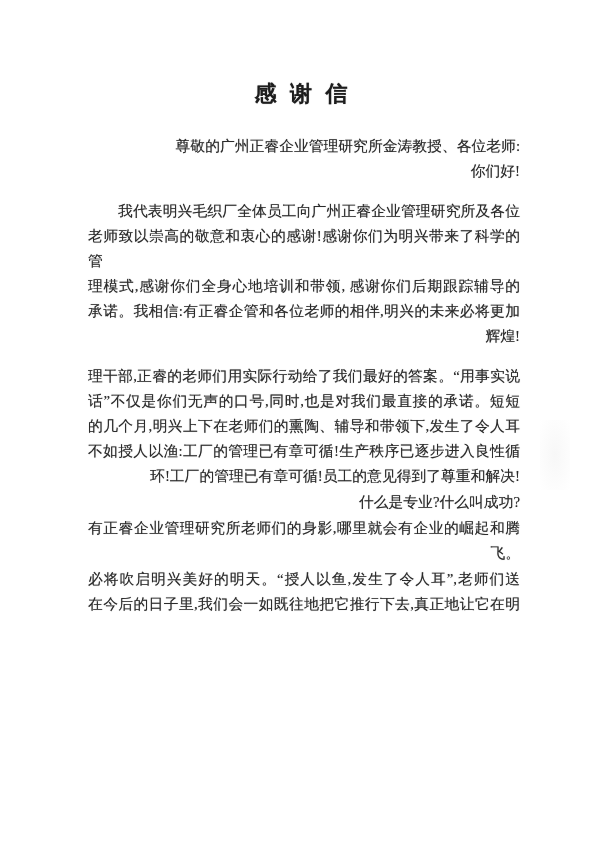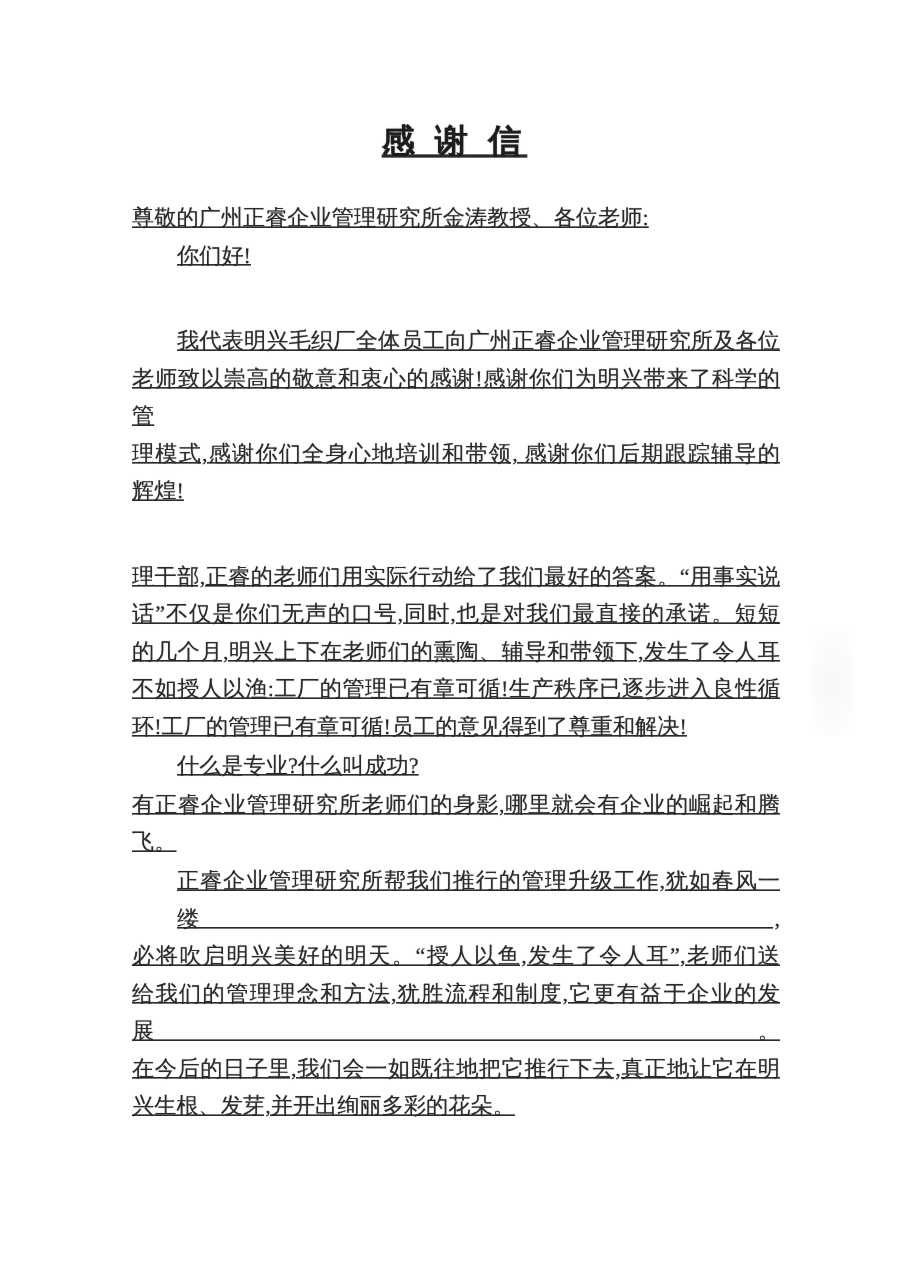--- a/index.html
+++ b/index.html
@@ -8,21 +8,20 @@
     background: #ffffff;
   }
   .page {
     position: relative;
     width: 606px;
     height: 761px;
     background: #ffffff;
     overflow: hidden;
     font-family: "Liberation Serif", "DejaVu Serif", serif;
     color: #2b2b2b;
-    text-decoration: underline;
   }
   
   .page::after {
     content: "";
     position: absolute;
     left: 540px;
     top: 420px;
     width: 30px;
     height: 70px;
     background: radial-gradient(ellipse at center, rgba(180,180,180,0.10), rgba(255,255,255,0));
@@ -41,49 +40,50 @@
   }
   .letter-body {
     margin: 28px 86px 0 88px;
     width: 432px;
     font-size: 14.8px;
     line-height: 25px;
     text-shadow: 0 0 0.7px rgba(43,43,43,0.55);
   }
   .line {
     white-space: nowrap;
-    text-align: left;
+    text-align: right;
   }
   
   .line.full {
     white-space: normal;
     text-align: justify;
     text-align-last: justify;
   }
   .indent { padding-left: 30px; }
   .indent.full { padding-left: 30px; }
   .para { margin-top: 1px; }
-  .para--big { margin-top: 32px; }
+  .para--big { margin-top: 15px; }
 </style>
 </head>
 <body>
 
 <div class="page">
 
   <h1 class="title">感 谢 信</h1>
 
   <div class="letter-body">
 
     <div class="line">尊敬的广州正睿企业管理研究所金涛教授、各位老师:</div>
     <div class="line indent">你们好!</div>
 
     <div class="para para--big">
       <div class="line indent full">我代表明兴毛织厂全体员工向广州正睿企业管理研究所及各位</div>
       <div class="line full">老师致以崇高的敬意和衷心的感谢!感谢你们为明兴带来了科学的管</div>
       <div class="line full">理模式,感谢你们全身心地培训和带领, 感谢你们后期跟踪辅导的</div>
+      <div class="line full">承诺。我相信:有正睿企管和各位老师的相伴,明兴的未来必将更加</div>
       <div class="line">辉煌!</div>
     </div>
 
     <div class="para para--big">
       <div class="line full">理干部,正睿的老师们用实际行动给了我们最好的答案。“用事实说</div>
       <div class="line full">话”不仅是你们无声的口号,同时,也是对我们最直接的承诺。短短</div>
       <div class="line full">的几个月,明兴上下在老师们的熏陶、辅导和带领下,发生了令人耳</div>
       <div class="line full">不如授人以渔:工厂的管理已有章可循!生产秩序已逐步进入良性循</div>
       <div class="line">环!工厂的管理已有章可循!员工的意见得到了尊重和解决!</div>
     </div>
@@ -91,21 +91,18 @@
     <div class="para">
       <div class="line indent">什么是专业?什么叫成功?</div>
     </div>
 
     <div class="para">
       <div class="line full">有正睿企业管理研究所老师们的身影,哪里就会有企业的崛起和腾</div>
       <div class="line">飞。</div>
     </div>
 
     <div class="para">
-      <div class="line indent full">正睿企业管理研究所帮我们推行的管理升级工作,犹如春风一缕,</div>
       <div class="line full">必将吹启明兴美好的明天。“授人以鱼,发生了令人耳”,老师们送</div>
-      <div class="line full">给我们的管理理念和方法,犹胜流程和制度,它更有益于企业的发展。</div>
       <div class="line full">在今后的日子里,我们会一如既往地把它推行下去,真正地让它在明</div>
-      <div class="line">兴生根、发芽,并开出绚丽多彩的花朵。</div>
     </div>
 
   </div>
 </div>
 
 </body></html>

